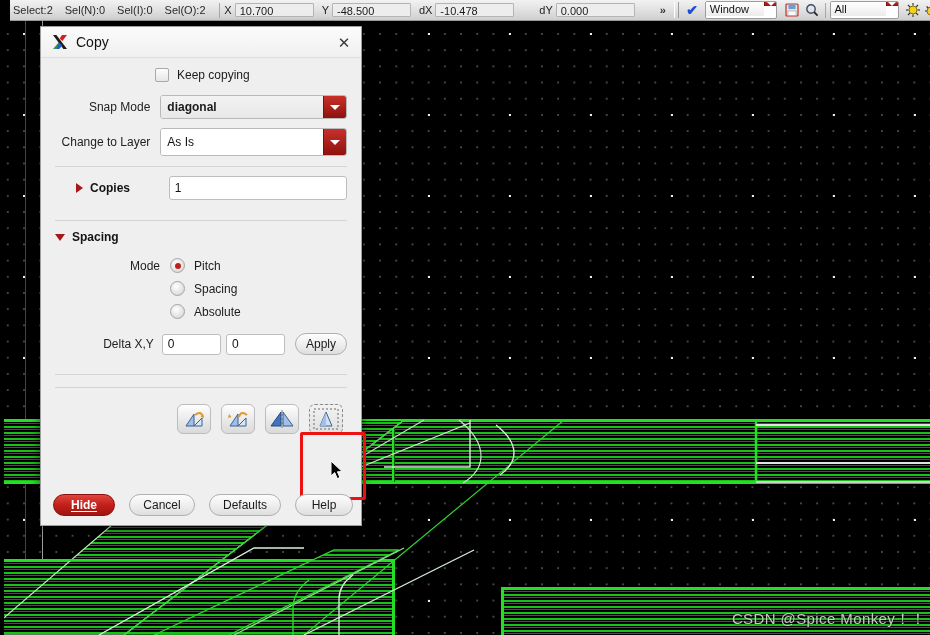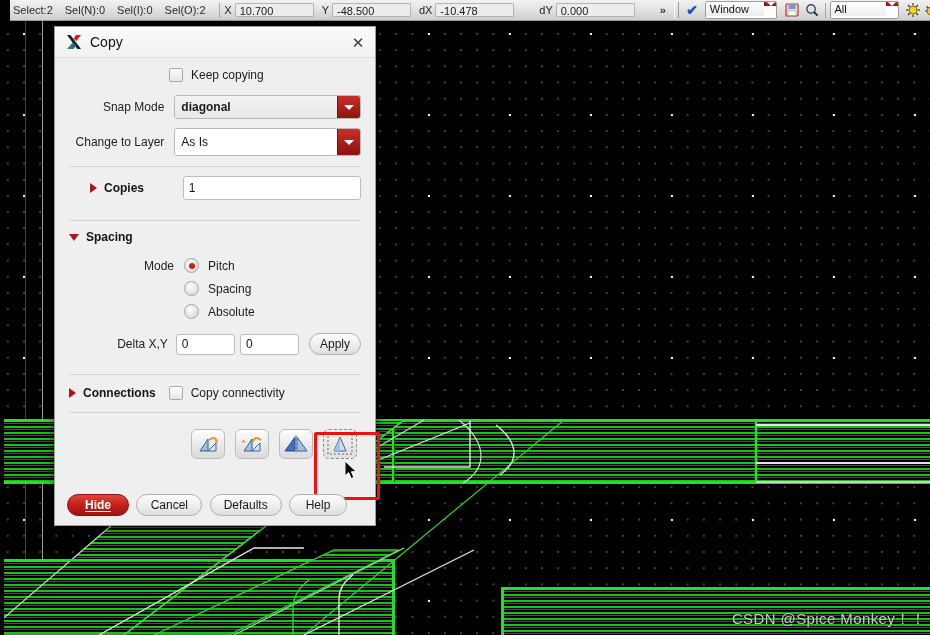--- a/index.html
+++ b/index.html
@@ -108,21 +108,21 @@
   .tb-combo .arw i {
     display: block; width: 0; height: 0;
     border-left: 4px solid transparent; border-right: 4px solid transparent;
     border-top: 4px solid #fff;
   }
   .tb-icon { width: 20px; height: 18px; display:flex; align-items:center; justify-content:center; }
 
   
   #dialog {
     position: absolute;
-    left: 54px; top: 26px;
+    left: 40px; top: 26px;
     width: 322px; height: 500px;
     background: #f0efef;
     border: 1px solid #9e9e9e;
     box-shadow: 0 2px 10px rgba(0,0,0,0.55);
     font-size: 12px; color: #1c1c1c;
     box-sizing: border-box;
   }
   #titlebar {
     height: 30px;
     background: linear-gradient(to bottom,#fbfbfb,#f1f0f0);
@@ -229,21 +229,21 @@
   #hlbox {
     position: absolute;
     border: 3px solid #ee1111;
     border-radius: 2px;
     pointer-events: none;
   }
   .cursor-arrow { position: absolute; pointer-events: none; }
 
   .footer {
     position: absolute; left: 0; right: 0; bottom: 0;
-    padding: 0 28px 9px 12px;
+    padding: 0 8px 9px 12px;
     display: flex; align-items: flex-end; justify-content: space-between;
   }
   .btn.primary {
     background: linear-gradient(to bottom,#e0453c 0%,#c2201a 50%,#a11411 100%);
     border: 1px solid #8c100d;
     color: #ffffff; font-weight: bold;
   }
 </style>
 </head>
 <body>
@@ -472,28 +472,20 @@
 
       <div class="row" style="margin-bottom:0;">
         <span class="row-lbl" style="width:105px; margin-right:8px;">Delta X,Y</span>
         <span class="txtfield" style="width:62px;">0</span>
         <span class="txtfield" style="width:62px; margin-left:5px;">0</span>
         <span class="btn" style="width:52px; margin-left:10px;">Apply</span>
       </div>
 
       <div class="hr" style="margin-top:19px; margin-bottom:11px;"></div>
 
-      <div class="row" style="margin-bottom:0;">
-        <span class="sec-hdr">
-          <i class="tri right"></i>
-          <span>Connections</span>
-        </span>
-        <span class="chk" style="margin-left:13px;"></span>
-        <span style="margin-left:8px;">Copy connectivity</span>
-      </div>
 
       <div class="hr" style="margin-top:12px; margin-bottom:0;"></div>
 
       <div style="display:flex; justify-content:flex-end; gap:10px; margin-top:16px; padding-right:4px;">
 
         <span class="iconbtn">
           <svg width="22" height="20" viewBox="0 0 22 20">
             <polygon points="3,17 11,17 11,5" fill="#9fc0e8" stroke="#3b5f8f" stroke-width="1"></polygon>
             <polygon points="11,17 19,17 19,9" fill="#d8e7f7" stroke="#3b5f8f" stroke-width="1"></polygon>
             <path d="M12 6 q6 -5 8 2" fill="none" stroke="#e09a30" stroke-width="2"></path>

